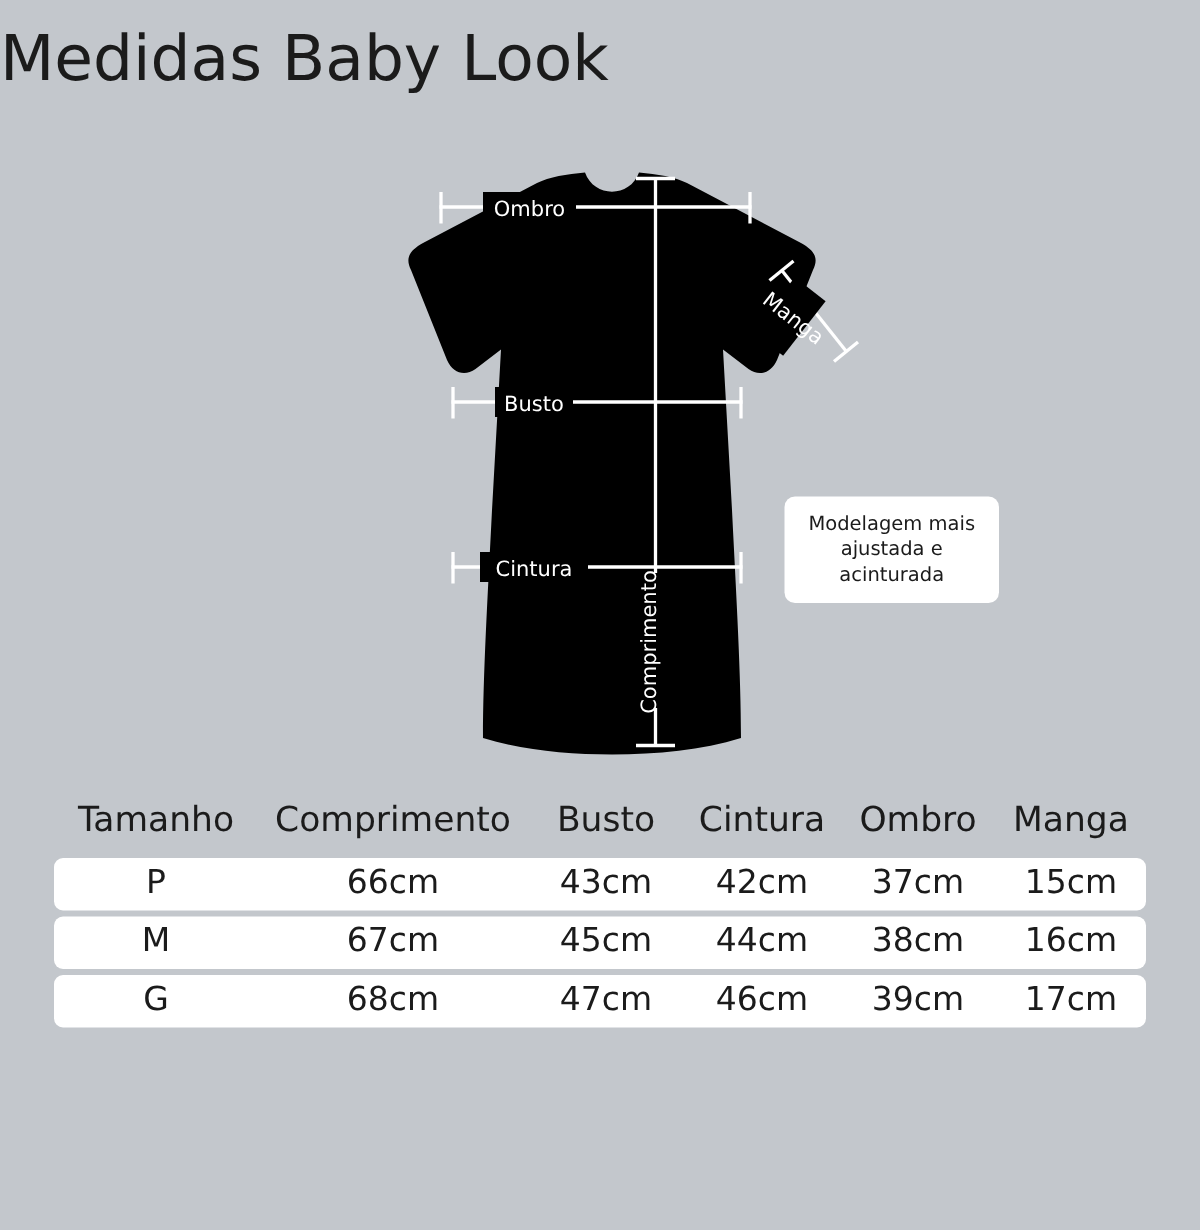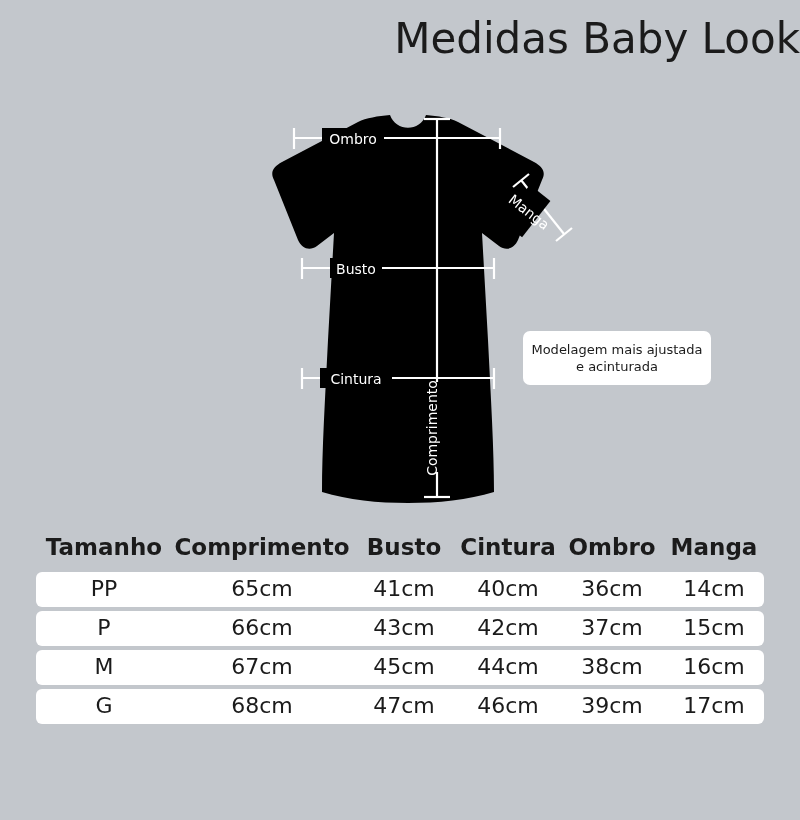--- a/index.html
+++ b/index.html
@@ -13,21 +13,21 @@
     font-family: "DejaVu Sans", sans-serif;
     overflow: hidden;
     position: relative;
   }
 
   #page-title {
     position: absolute;
     top: 14px;
     left: 0;
     width: 800px;
-    text-align: right;
+    text-align: left;
     font-size: 42px;
     font-weight: 400;
     color: #1b1b1b;
     letter-spacing: 0px;
     font-family: "DejaVu Sans", sans-serif;
   }
 
   #diagram {
     position: absolute;
     top: 100px;
@@ -55,21 +55,21 @@
     top: 0;
     width: 800px;
     height: 420px;
     pointer-events: none;
   }
 
   .callout {
     position: absolute;
     left: 523px;
     top: 231px;
-    width: 188px;
+    width: 143px;
     background: #ffffff;
     border-radius: 7px;
     padding: 10px 8px;
     text-align: center;
     font-size: 13px;
     line-height: 17px;
     color: #1b1b1b;
     font-family: "DejaVu Sans", sans-serif;
     box-sizing: border-box;
   }
@@ -81,21 +81,21 @@
     left: 36px;
     width: 728px;
   }
   .tbl {
     border-collapse: separate;
     border-spacing: 0 4px;
     width: 728px;
     table-layout: fixed;
   }
   .tbl th {
-    font-weight: 700;
+    font-weight: 400;
     font-size: 23px;
     color: #1b1b1b;
     padding: 2px 0 8px 0;
     font-family: "DejaVu Sans", sans-serif;
   }
   .tbl td {
     font-size: 22px;
     color: #1b1b1b;
     text-align: center;
     padding: 4px 0 6px 0;
@@ -202,28 +202,20 @@
         <th>Tamanho</th>
         <th>Comprimento</th>
         <th>Busto</th>
         <th>Cintura</th>
         <th>Ombro</th>
         <th>Manga</th>
       </tr>
     </thead>
     <tbody>
       <tr>
-        <td>PP</td>
-        <td>65cm</td>
-        <td>41cm</td>
-        <td>40cm</td>
-        <td>36cm</td>
-        <td>14cm</td>
-      </tr>
-      <tr>
         <td>P</td>
         <td>66cm</td>
         <td>43cm</td>
         <td>42cm</td>
         <td>37cm</td>
         <td>15cm</td>
       </tr>
       <tr>
         <td>M</td>
         <td>67cm</td>

